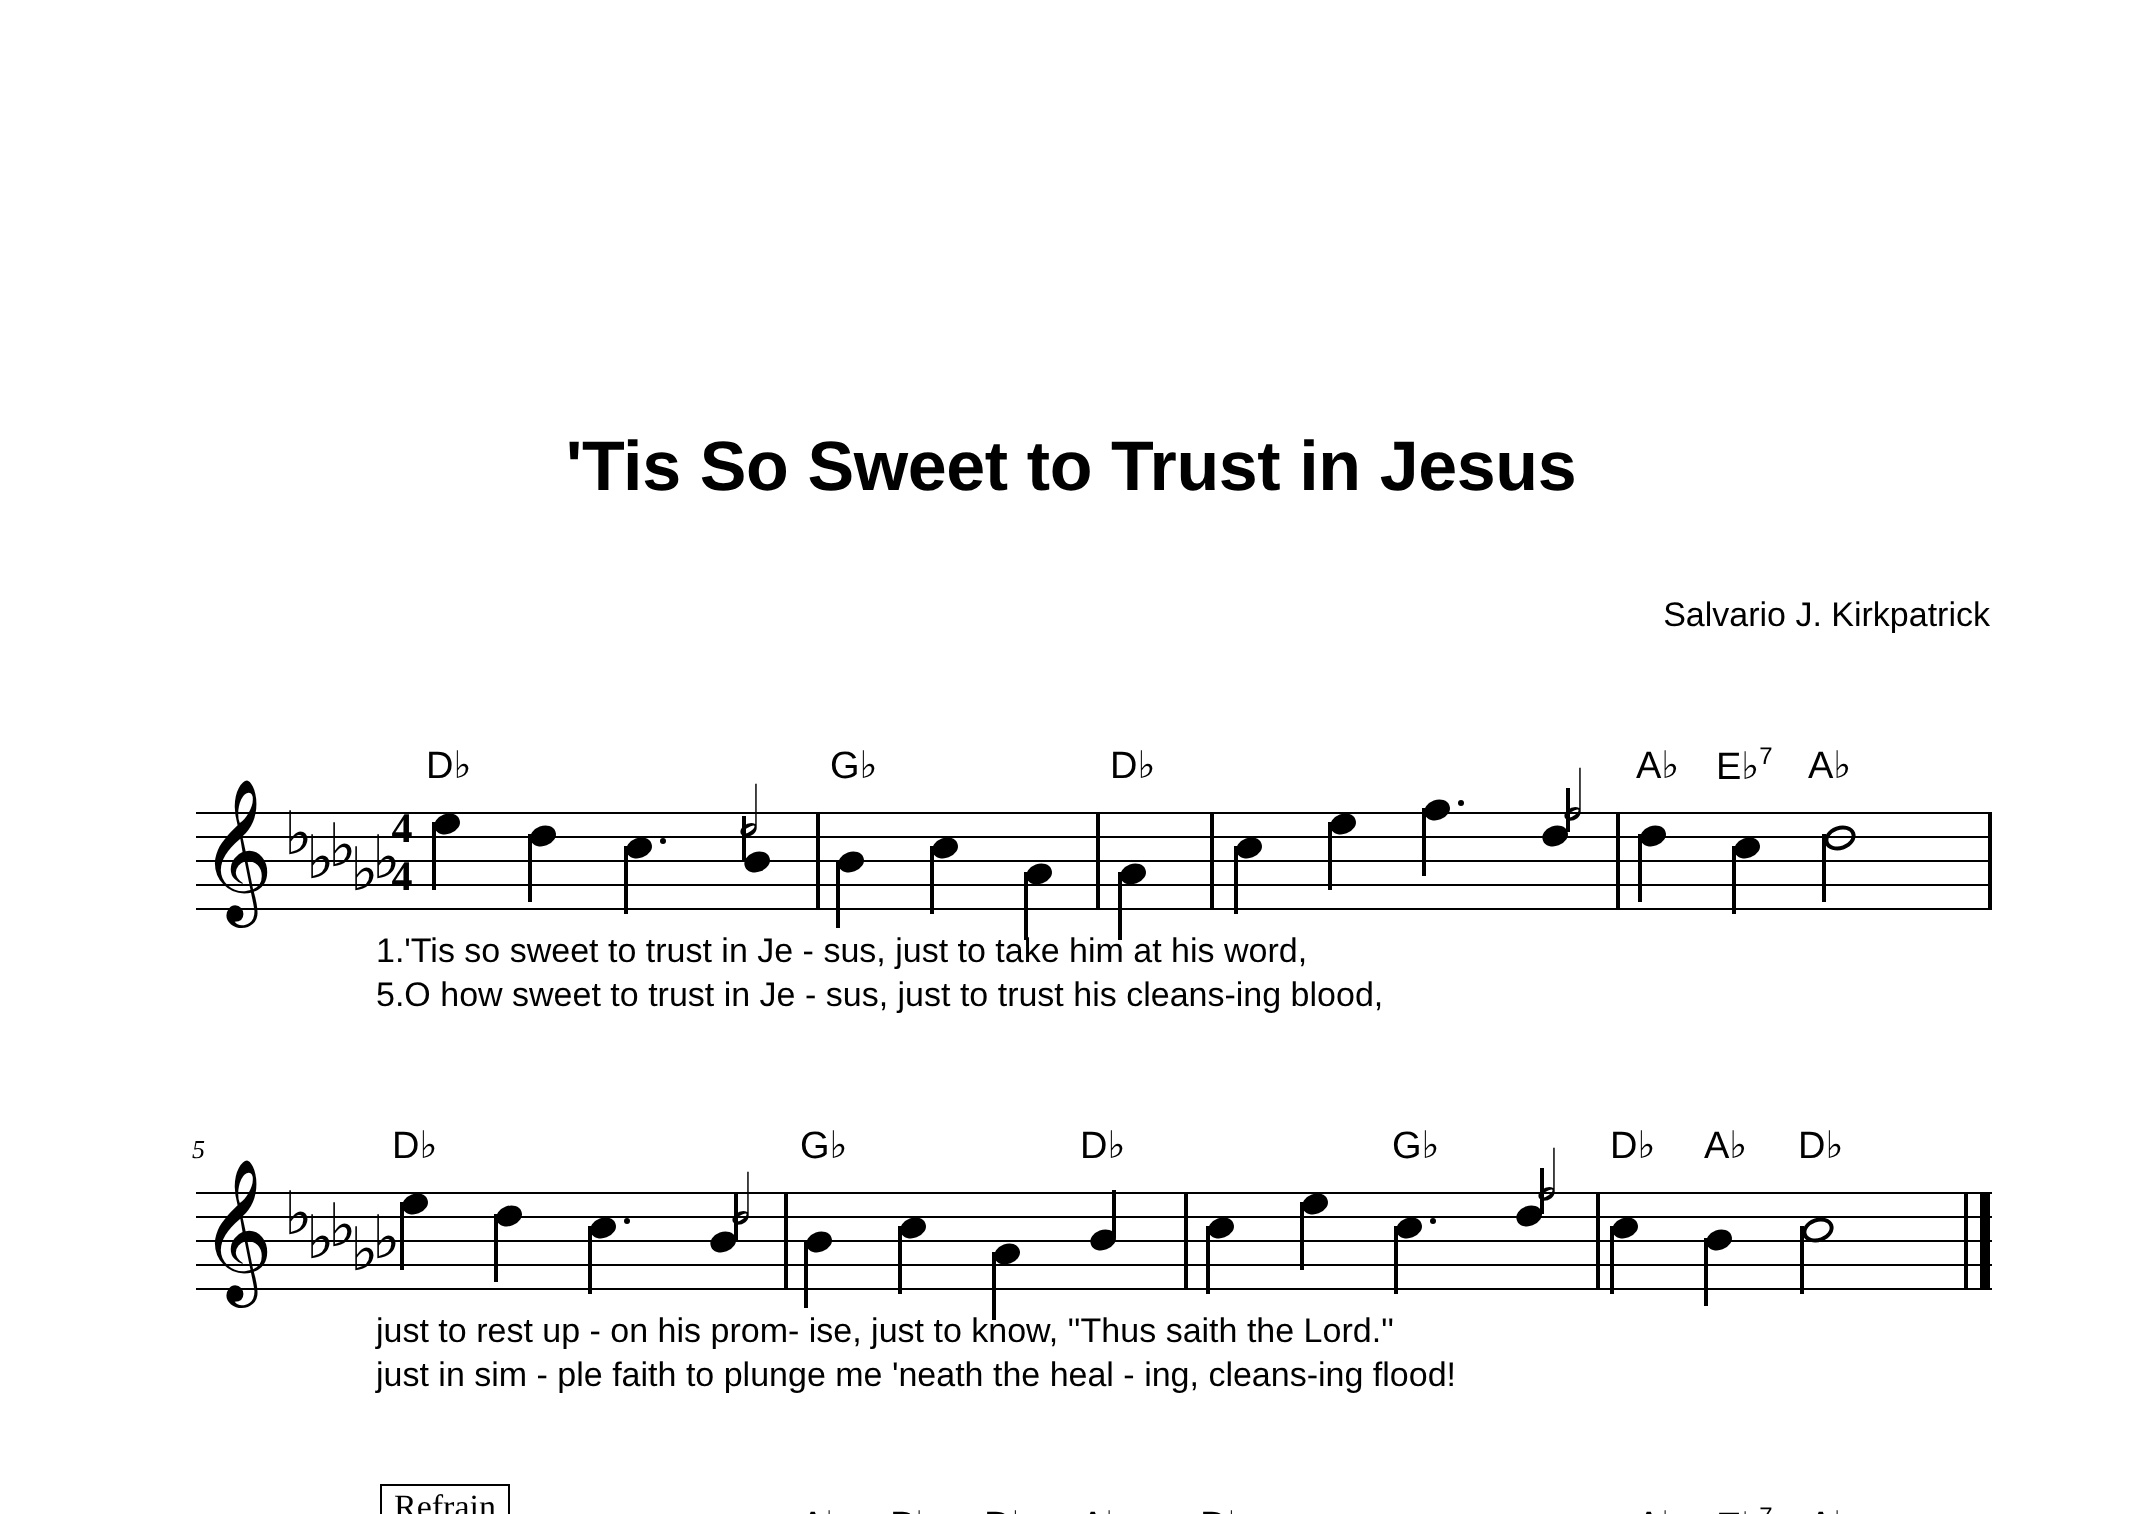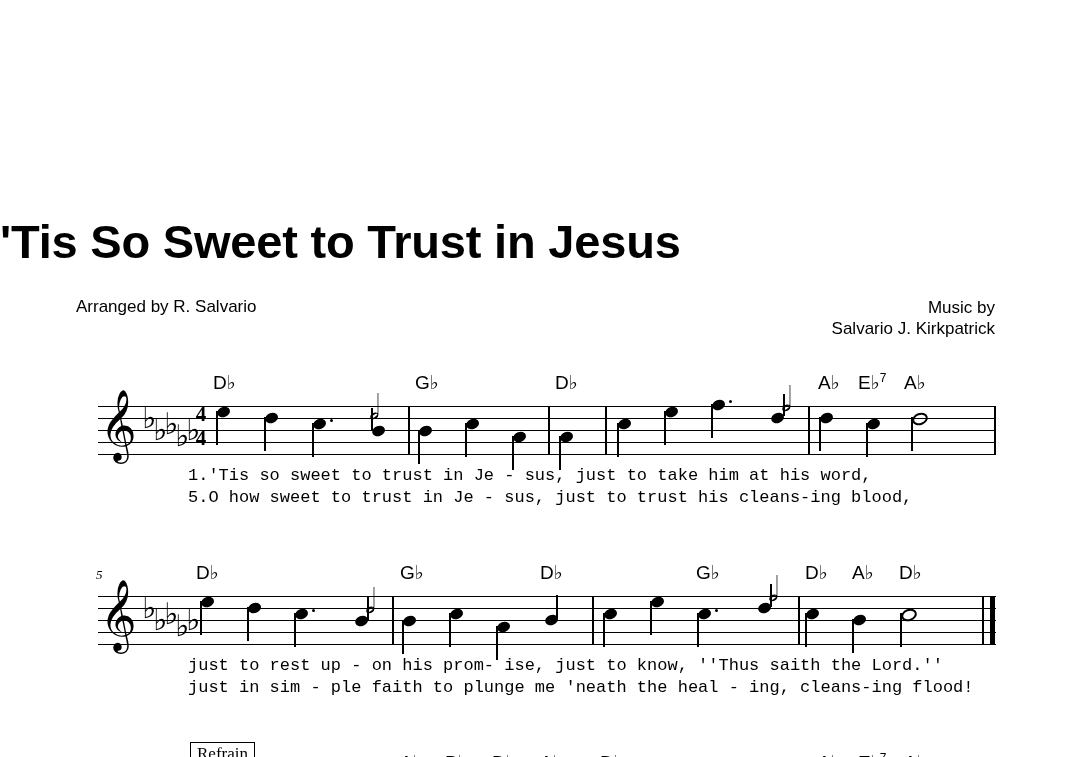--- a/index.html
+++ b/index.html
@@ -17,21 +17,22 @@
   }
   .sheet {
     position: absolute;
     inset: 0;
   }
   .title {
     position: absolute;
     top: 214px;
     left: 0;
     width: 1071px;
-    font-size: 47px;
+    text-align: center;
+    font-size: 35px;
     font-weight: bold;
     letter-spacing: -0.2px;
   }
   .arranger {
     position: absolute;
     top: 297px;
     left: 76px;
     font-size: 17px;
   }
   .composer {
@@ -119,21 +120,21 @@
   .measure-num {
     position: absolute;
     font-size: 13px;
     font-style: italic;
     font-family: "Liberation Serif", serif;
   }
 
   .lyric-line {
     position: absolute;
     font-size: 17px;
-    font-family: Liberation Mono, monospace;
+    font-family: Liberation Sans, sans-serif;
     white-space: nowrap;
   }
 
   .refrain-box {
     position: absolute;
     border: 1.5px solid #000;
     padding: 1px 6px 2px 6px;
     font-size: 17px;
     font-family: "Liberation Serif", serif;
     background: #fff;
@@ -173,24 +174,22 @@
     font-family: "DejaVu Sans", sans-serif;
   }
 </style>
 </head>
 <body>
 
 <div class="sheet">
 
   <div class="title">'Tis So Sweet to Trust in Jesus</div>
 
-  <div class="arranger">Arranged by R. Salvario</div>
 
   <div class="composer">
-    <div>Music by</div>
     <div>Salvario J. Kirkpatrick</div>
   </div>
 
   <div class="system" style="top:406px;">
 
     <div class="staff-lines">
       <i></i>
         <i></i>
         <i></i>
         <i></i>

